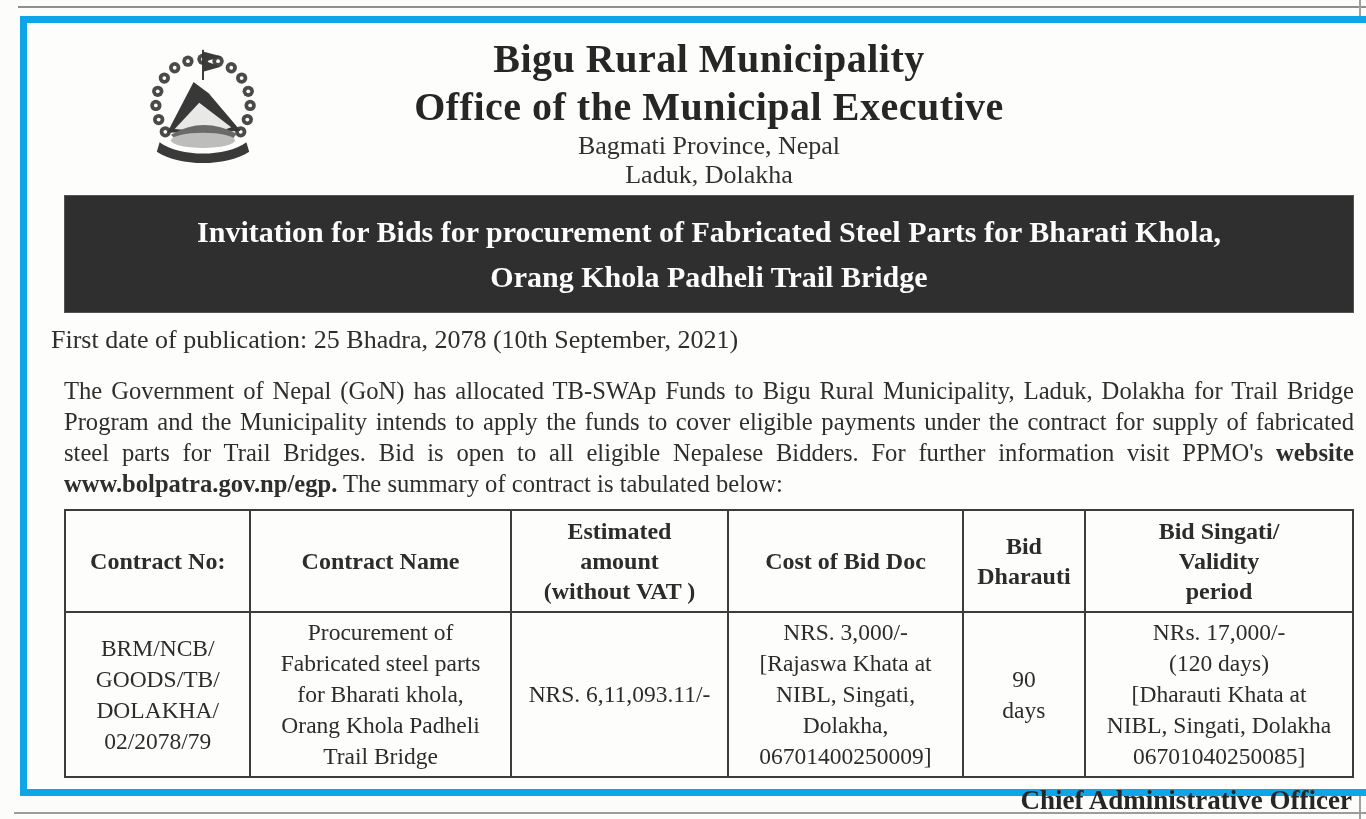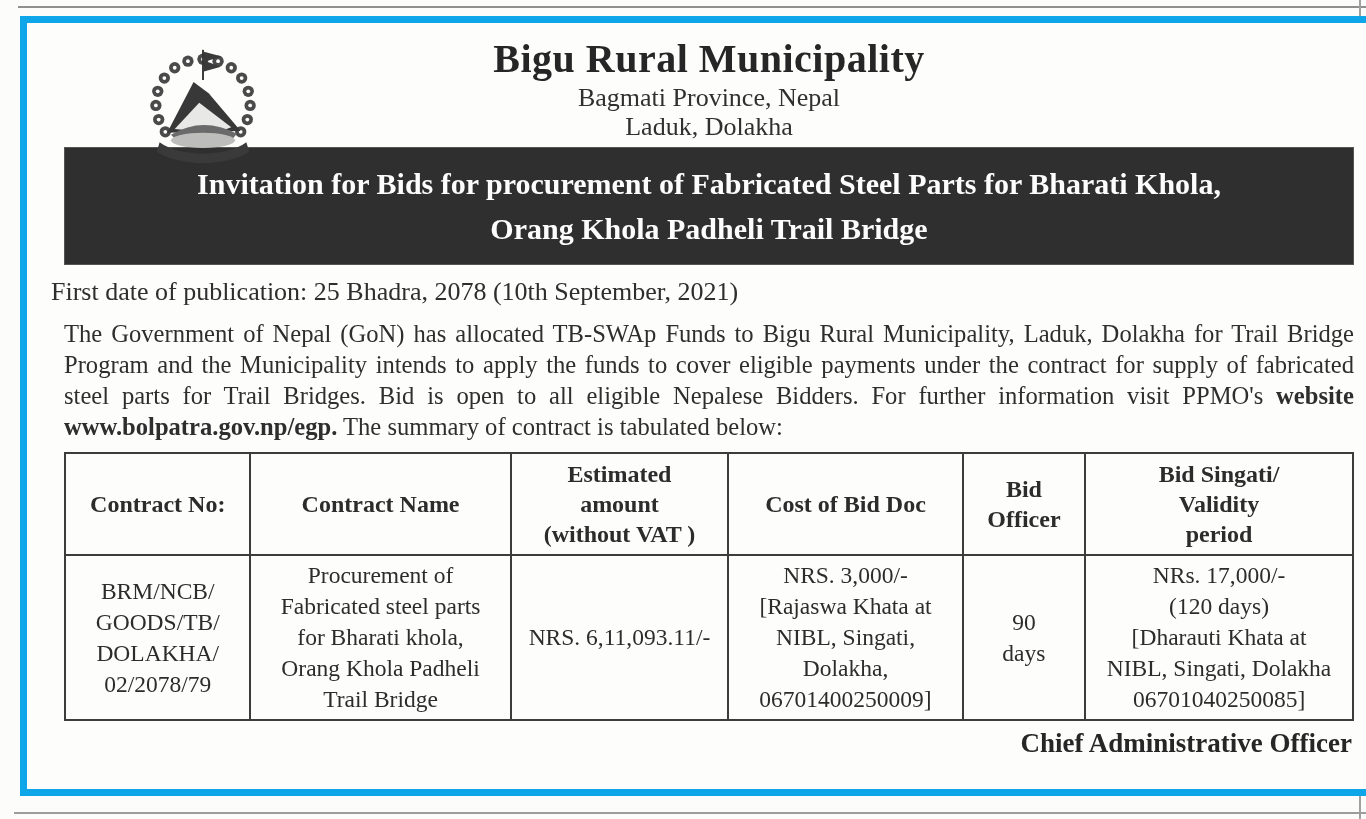--- a/index.html
+++ b/index.html
@@ -58,21 +58,21 @@
   }
 
   .pub-line {
     margin-top: 12px;
     text-align: left;
     font-size: 26px; line-height: 30px;
     color: #2e2e2e;
   }
 
   .body-para {
-    margin: 11px 13px 0 13px;
+    margin: 20px 13px 0 13px;
     font-size: 24.6px;
     line-height: 31px;
     text-align: justify;
     color: #2e2e2e;
   }
   .body-para .bold { font-weight: bold; }
 
   table.contract {
     margin: 10px 13px 0 13px;
     width: 1290px;
@@ -157,20 +157,21 @@
           <path d="M36 98 Q70 78 106 97 L100 104 Q70 92 42 104 Z" fill="#6a6a6a"></path>
 
           <ellipse cx="70" cy="104" rx="34" ry="8" fill="#bdbdbb"></ellipse>
 
           <path d="M24 106 C46 122 94 122 116 106 L119 116 C94 132 46 132 21 116 Z" fill="#3a3a3a"></path>
         </g>
       </svg>
 
       <div class="header-block">
         <div class="org-name">Bigu Rural Municipality</div>
+        <div class="office-name">Office of the Municipal Executive</div>
         <div class="addr">Bagmati Province, Nepal</div>
         <div class="addr">Laduk, Dolakha</div>
       </div>
 
       <div class="banner">
         <span>Invitation for Bids for procurement of Fabricated Steel Parts for Bharati Khola,
 Orang Khola Padheli Trail Bridge</span>
       </div>
 
       <div class="pub-line">First date of publication: 25 Bhadra, 2078 (10th September, 2021)</div>
@@ -192,21 +193,21 @@
         </colgroup>
         <thead>
           <tr>
             <th>Contract No:</th>
             <th>Contract Name</th>
             <th>Estimated
 amount
 (without VAT )</th>
             <th>Cost of Bid Doc</th>
             <th>Bid
-Officer</th>
+Dharauti</th>
             <th>Bid Singati/
 Validity
 period</th>
           </tr>
         </thead>
         <tbody>
           <tr>
             <td>BRM/NCB/
 GOODS/TB/
 DOLAKHA/

